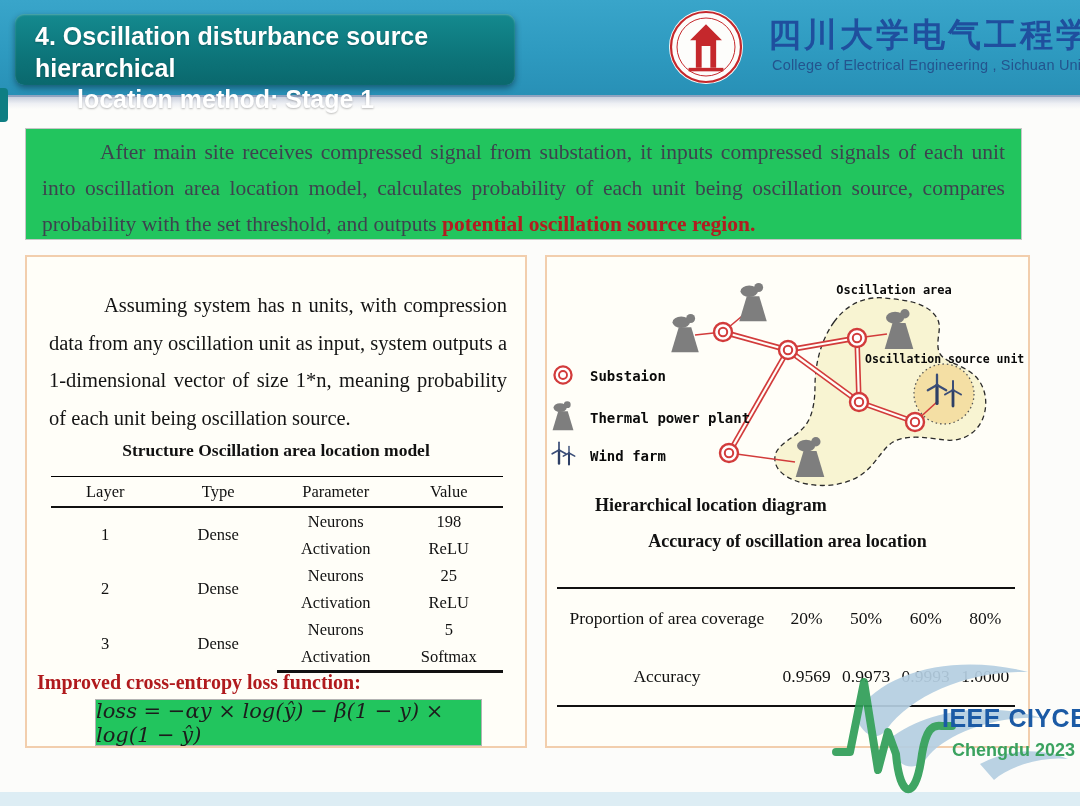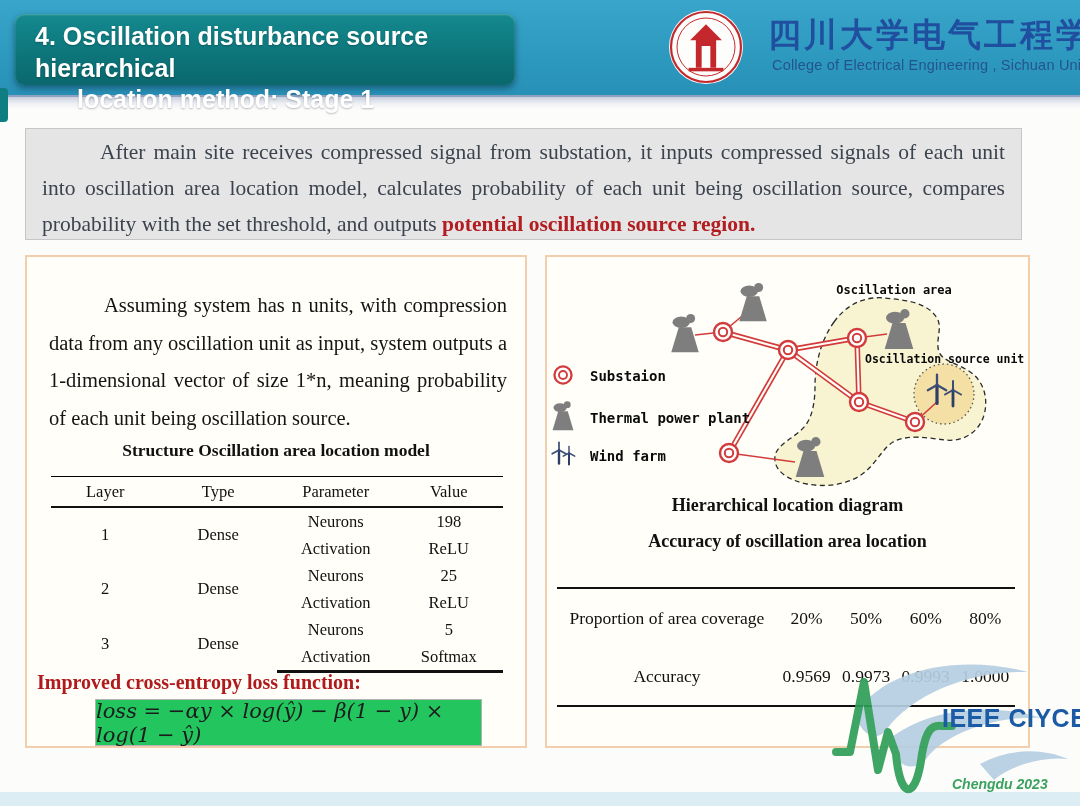--- a/index.html
+++ b/index.html
@@ -25,21 +25,21 @@
   .seal-wrap { position:absolute; left:666px; top:7px; width:80px; height:80px; }
   .univ-cn { position:absolute; left:768px; top:13px; width:306px; white-space:nowrap;
             font-family:"DejaVu Serif",serif; font-weight:bold; font-size:33px;
             color:#1f4f9e; letter-spacing:3px; }
   .univ-en { position:absolute; left:772px; top:57px; white-space:nowrap;
             font-family:"Liberation Sans",sans-serif; font-size:14.5px;
             color:#24548e; letter-spacing:0.2px; }
 
   
   .intro { position:absolute; left:25px; top:128px; width:997px; height:112px;
-           background:#e5e5e5; border:1px solid #c6c6c6; box-sizing:border-box;
+           background:#22c55e; border:1px solid #c6c6c6; box-sizing:border-box;
            padding:5px 16px 0 16px; font-size:21.5px; color:#3d434e;
            text-align:justify; line-height:36px; }
   .intro p { margin:0; text-indent:58px; }
   .intro .hl { color:#b11d20; font-weight:bold; }
 
   
   .panel { position:absolute; background:#fffef8; border:2px solid #f2cead; box-sizing:border-box; }
   .panel-left  { left:25px;  top:255px; width:502px; height:493px; }
   .panel-right { left:545px; top:255px; width:485px; height:493px; }
 
@@ -70,39 +70,39 @@
   .dlabel  { font-family:"DejaVu Sans Mono",monospace; font-weight:bold; font-size:12px; fill:#0a0a0a; }
   .dlabel2 { font-family:"DejaVu Sans Mono",monospace; font-weight:bold; font-size:11.5px; fill:#0a0a0a; }
   .dlegend { font-family:"DejaVu Sans Mono",monospace; font-weight:bold; font-size:14px; fill:#0a0a0a; }
   .edge     { stroke:#d23b3b; stroke-width:5.5; }
   .edge-gap { stroke:#fffef8; stroke-width:2.2; }
   .tie      { stroke:#d23b3b; stroke-width:1.6; }
   .plant-fill { fill:#7e7e7e; }
   .turb  { stroke:#3a4d77; stroke-width:2; stroke-linecap:round; }
   .turb-pole { stroke:#2d3f66; stroke-width:2.8; stroke-linecap:round; }
 
-  .cap1 { position:absolute; left:0; top:238px; width:100%; text-align:center;
-          font-weight:bold; font-size:18px; color:#111; }
+  .cap1 { position:absolute; left:0; top:238px; width:100%; text-align:left;
+          font-weight:bold; font-size:18px; color:#111;padding-left:48px; }
   .cap2 { position:absolute; left:0; top:274px; width:100%; text-align:center;
           font-weight:bold; font-size:18px; color:#111; }
 
   .acc-table { position:absolute; left:10px; top:330px; width:458px;
           border-collapse:collapse; font-size:17.5px; color:#111; text-align:center;
           border-top:2.5px solid #111; }
   .acc-table td { height:56px; }
   .acc-table tr:last-child td { border-bottom:2.5px solid #111; }
   .acc-label { width:48%; } .acc-val { width:13%; }
 
   
   .ciycee { position:absolute; left:830px; top:652px; width:250px; height:152px; z-index:5; }
   .ciycee svg { opacity:.92; }
   .ciycee-name { position:absolute; left:112px; top:52px; font-family:"Liberation Sans",sans-serif;
           font-weight:bold; font-size:25px; color:#1b5aa5; letter-spacing:0.5px; white-space:nowrap; }
   .ciycee-city { position:absolute; left:122px; top:88px; font-family:"Liberation Sans",sans-serif;
-          font-style:italic; font-weight:bold; font-size:14px; color:#3aa25f; white-space:nowrap;margin-top:36px; }
+          font-weight:bold; font-size:18px; color:#3aa25f; white-space:nowrap; }
   .bottom-strip { position:absolute; left:0; top:792px; width:1080px; height:14px; background:#ddedf4; }
 </style>
 </head>
 <body>
 
 <div class="slide">
 
   <div class="header"></div>
   <div class="header-shadow"></div>
   <div class="side-tab"></div>

